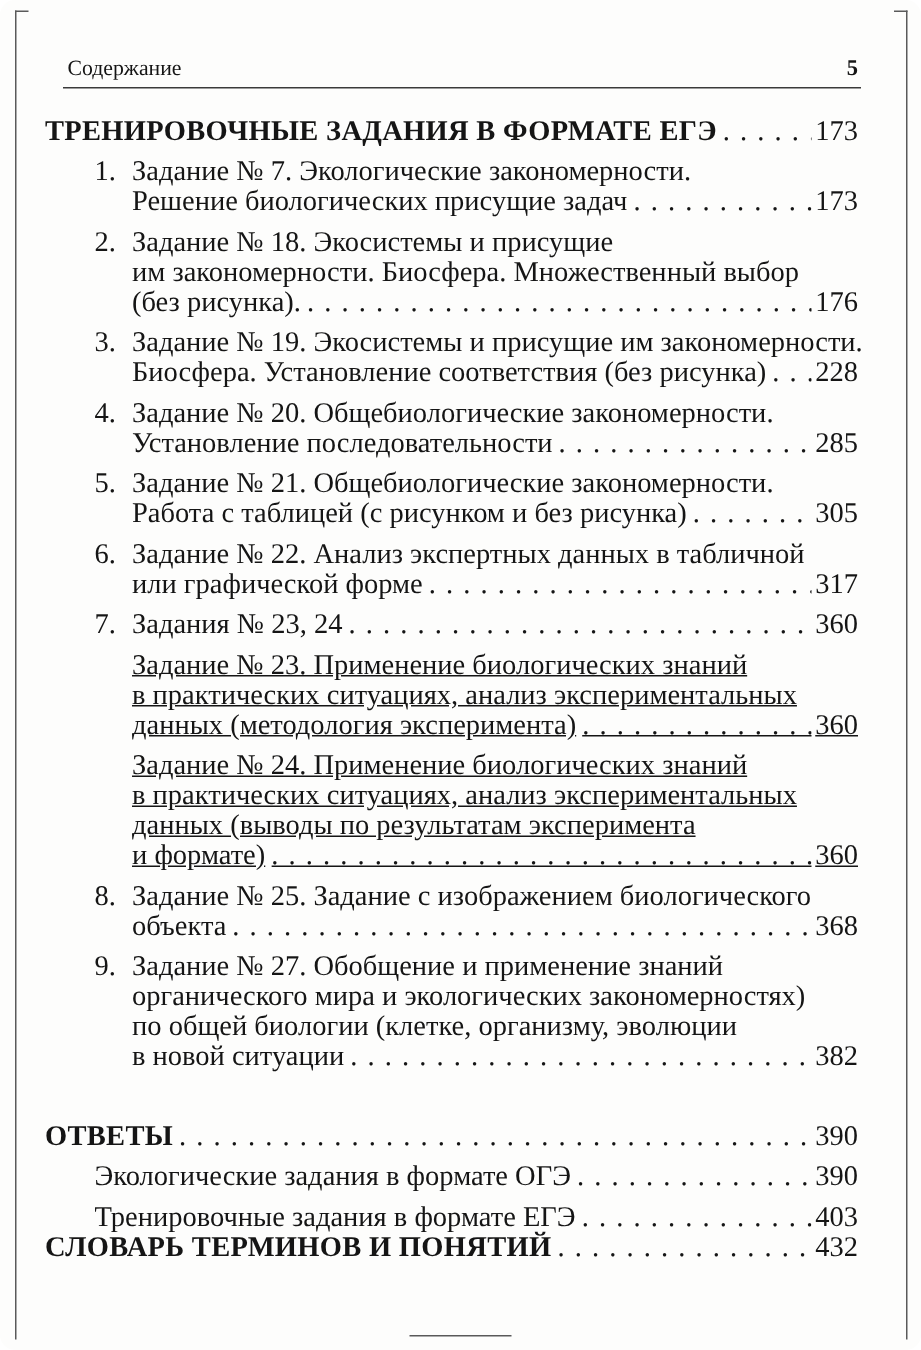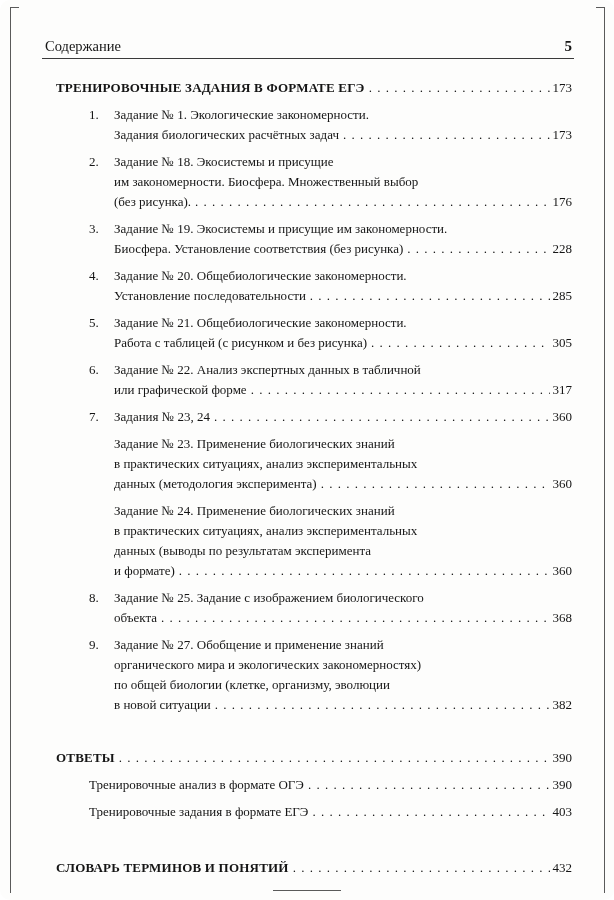--- a/index.html
+++ b/index.html
@@ -28,31 +28,31 @@
     display: flex; justify-content: space-between; align-items: baseline;
     font-size: 14.5px;
   }
   .running-head .pagenum { font-weight: bold; font-size: 15px; }
   .header-rule {
     position: absolute; left: 42px; right: 40px; top: 58px;
     height: 1px; background: #3a3a3a;
   }
 
   .toc {
-    position: absolute; left: 56px; right: 42px; top: 78px;
-    font-size: 13px; line-height: 20px;
+    position: absolute; left: 30px; right: 42px; top: 78px;
+    font-size: 19px; line-height: 20px;
   }
   .toc-section:nth-child(2) { margin-top: 33px; }
-  .toc-section:nth-child(3) { margin-top: 36px; }
+  .toc-section:nth-child(3) { }
 
   .entry { position: relative; }
   .entry + .entry { margin-top: 7px; }
 
   .entry.item    { padding-left: 58px; }
-  .entry.subitem { padding-left: 58px; }
+  .entry.subitem { padding-left: 58px; text-decoration: underline; }
   .entry.answers-sub { padding-left: 33px; }
   .entry .num { position: absolute; left: 33px; top: 0; }
 
   .entry.heading .txt { font-weight: bold; letter-spacing: 0.2px; }
 
   .line { display: flex; align-items: baseline; }
   .txt { flex: 0 1 auto; white-space: nowrap; }
   .pg  { flex: 0 0 auto; }
   .leader {
     flex: 1 1 auto;
@@ -88,24 +88,24 @@
         <div class="entry heading">
           <div class="line">
             <span class="txt">ТРЕНИРОВОЧНЫЕ ЗАДАНИЯ В ФОРМАТЕ ЕГЭ</span>
             <span class="leader"></span>
             <span class="pg">173</span>
           </div>
         </div>
         <div class="entry item">
           <span class="num">1.</span>
           <div class="line">
-            <span class="txt">Задание № 1. Экологические закономерности.</span>
-          </div>
-          <div class="line">
-            <span class="txt">Задания биологических расчётных задач</span>
+            <span class="txt">Задание № 7. Экологические закономерности.</span>
+          </div>
+          <div class="line">
+            <span class="txt">Решение биологических присущие задач</span>
             <span class="leader"></span>
             <span class="pg">173</span>
           </div>
         </div>
         <div class="entry item">
           <span class="num">2.</span>
           <div class="line">
             <span class="txt">Задание № 18. Экосистемы и присущие</span>
           </div>
           <div class="line">
@@ -230,21 +230,21 @@
       <section class="toc-section">
         <div class="entry heading">
           <div class="line">
             <span class="txt">ОТВЕТЫ</span>
             <span class="leader"></span>
             <span class="pg">390</span>
           </div>
         </div>
         <div class="entry answers-sub">
           <div class="line">
-            <span class="txt">Тренировочные анализ в формате ОГЭ</span>
+            <span class="txt">Экологические задания в формате ОГЭ</span>
             <span class="leader"></span>
             <span class="pg">390</span>
           </div>
         </div>
         <div class="entry answers-sub">
           <div class="line">
             <span class="txt">Тренировочные задания в формате ЕГЭ</span>
             <span class="leader"></span>
             <span class="pg">403</span>
           </div>

